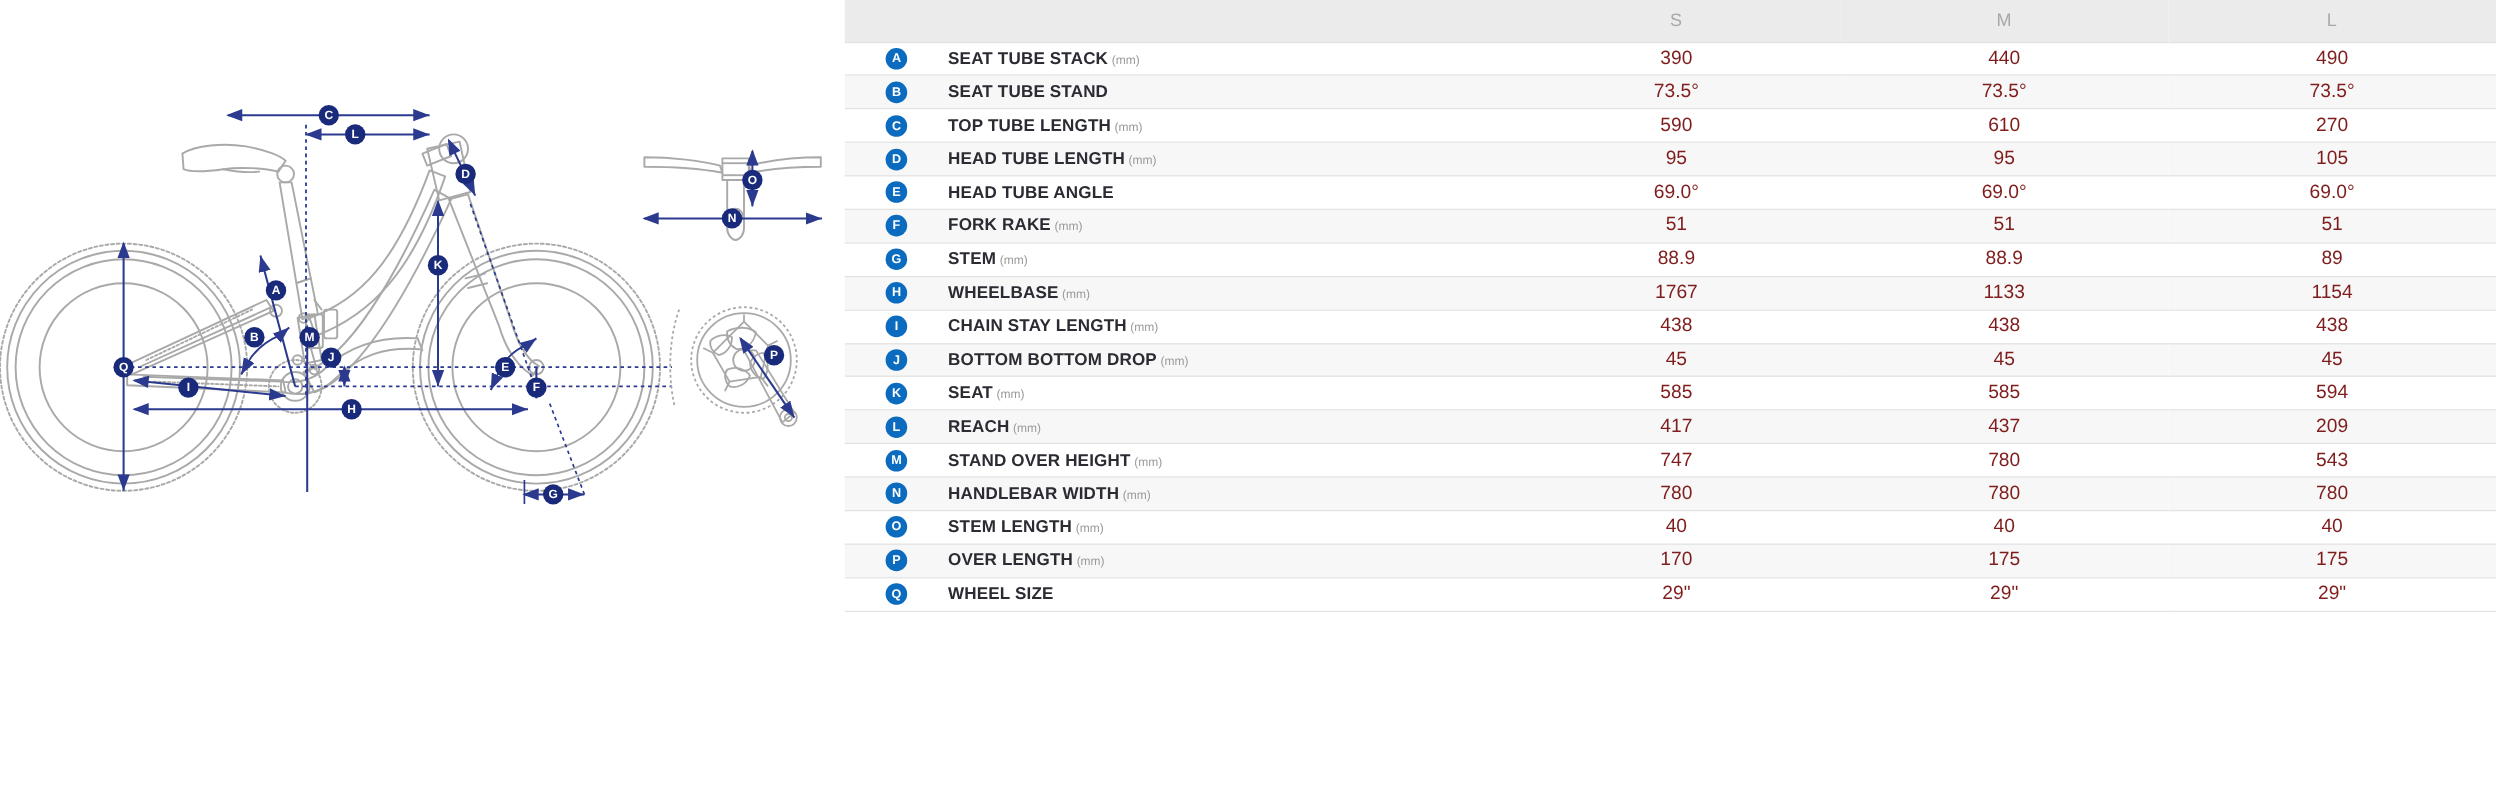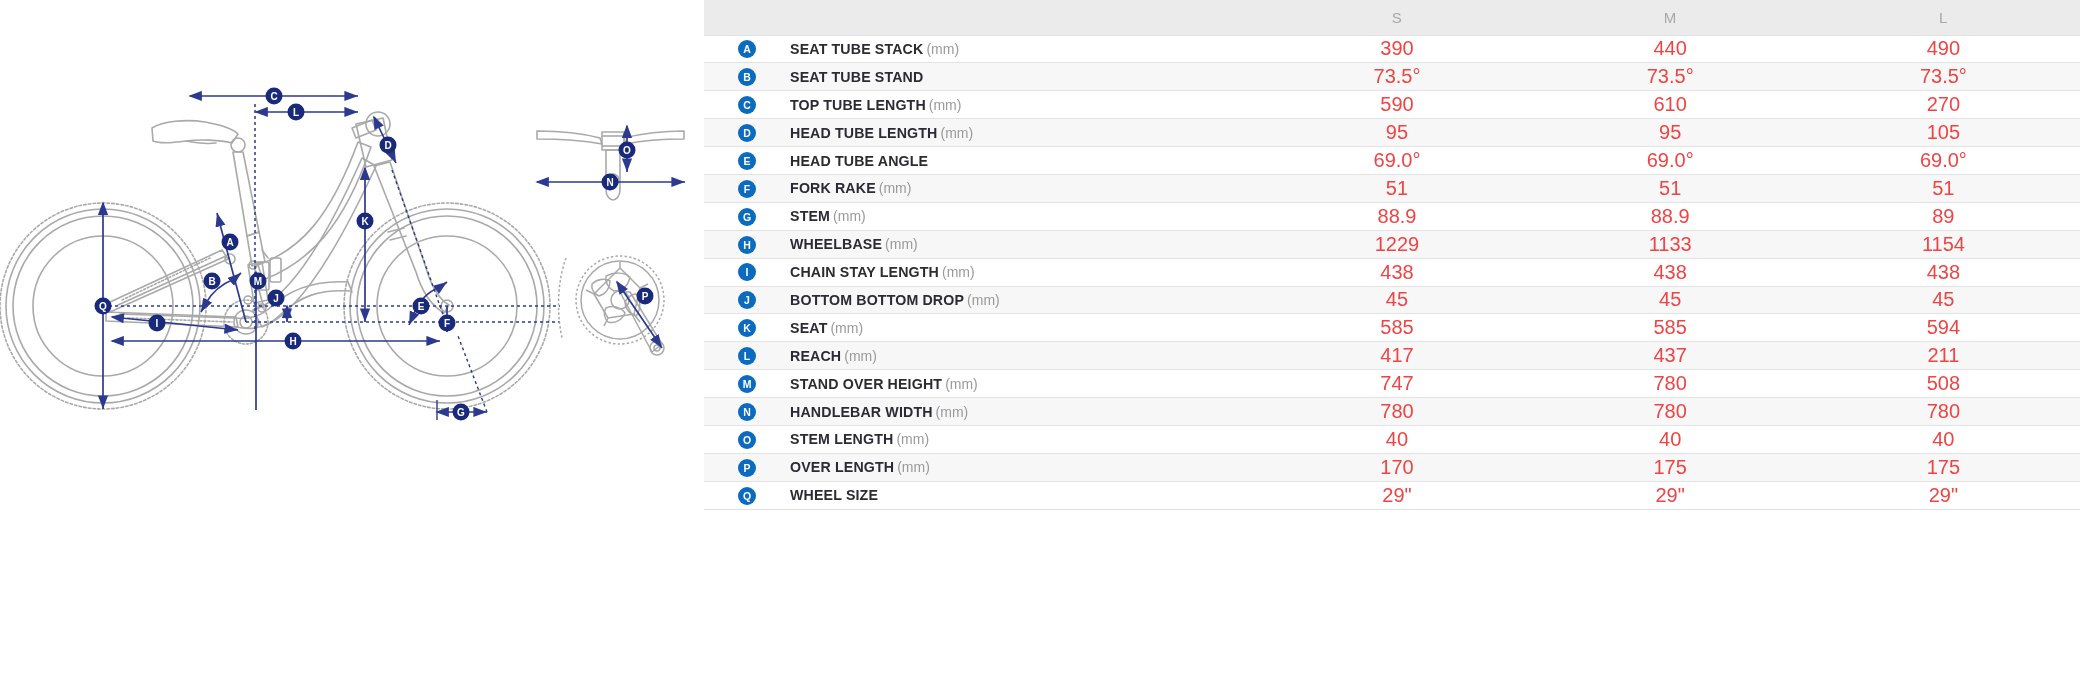--- a/index.html
+++ b/index.html
@@ -81,30 +81,30 @@
   }
   td.cell-label {
     font-size: 14.2px;
     font-weight: bold;
     color: #2b2b33;
     letter-spacing: .15px;
     white-space: nowrap;
     padding-left: 2px;
   }
   td.cell-label .unit {
-    font-size: 14px;
+    font-size: 10px;
     font-weight: normal;
     color: #9a9a9a;
     letter-spacing: 0;
     margin-left: 3px;
   }
   td.cell-val {
     text-align: center;
-    font-size: 20px;
-    color: #ef4444;
+    font-size: 16px;
+    color: #7f1d1d;
     font-weight: normal;
   }
 </style>
 </head>
 <body>
 
 <div id="root">
 
   <div id="diagram-panel">
     <svg width="700" height="677" viewBox="0 0 700 677" xmlns="http://www.w3.org/2000/svg">
@@ -426,21 +426,21 @@
           <tr class="odd">
             <td class="cell-badge"><span class="row-badge">G</span></td>
             <td class="cell-label"><span>STEM</span><span class="unit">(mm)</span></td>
             <td class="cell-val">88.9</td>
             <td class="cell-val">88.9</td>
             <td class="cell-val">89</td>
           </tr>
           <tr class="even">
             <td class="cell-badge"><span class="row-badge">H</span></td>
             <td class="cell-label"><span>WHEELBASE</span><span class="unit">(mm)</span></td>
-            <td class="cell-val">1229</td>
+            <td class="cell-val">1767</td>
             <td class="cell-val">1133</td>
             <td class="cell-val">1154</td>
           </tr>
           <tr class="odd">
             <td class="cell-badge"><span class="row-badge">I</span></td>
             <td class="cell-label"><span>CHAIN STAY LENGTH</span><span class="unit">(mm)</span></td>
             <td class="cell-val">438</td>
             <td class="cell-val">438</td>
             <td class="cell-val">438</td>
           </tr>
@@ -456,28 +456,28 @@
             <td class="cell-label"><span>SEAT</span><span class="unit">(mm)</span></td>
             <td class="cell-val">585</td>
             <td class="cell-val">585</td>
             <td class="cell-val">594</td>
           </tr>
           <tr class="even">
             <td class="cell-badge"><span class="row-badge">L</span></td>
             <td class="cell-label"><span>REACH</span><span class="unit">(mm)</span></td>
             <td class="cell-val">417</td>
             <td class="cell-val">437</td>
-            <td class="cell-val">211</td>
+            <td class="cell-val">209</td>
           </tr>
           <tr class="odd">
             <td class="cell-badge"><span class="row-badge">M</span></td>
             <td class="cell-label"><span>STAND OVER HEIGHT</span><span class="unit">(mm)</span></td>
             <td class="cell-val">747</td>
             <td class="cell-val">780</td>
-            <td class="cell-val">508</td>
+            <td class="cell-val">543</td>
           </tr>
           <tr class="even">
             <td class="cell-badge"><span class="row-badge">N</span></td>
             <td class="cell-label"><span>HANDLEBAR WIDTH</span><span class="unit">(mm)</span></td>
             <td class="cell-val">780</td>
             <td class="cell-val">780</td>
             <td class="cell-val">780</td>
           </tr>
           <tr class="odd">
             <td class="cell-badge"><span class="row-badge">O</span></td>

